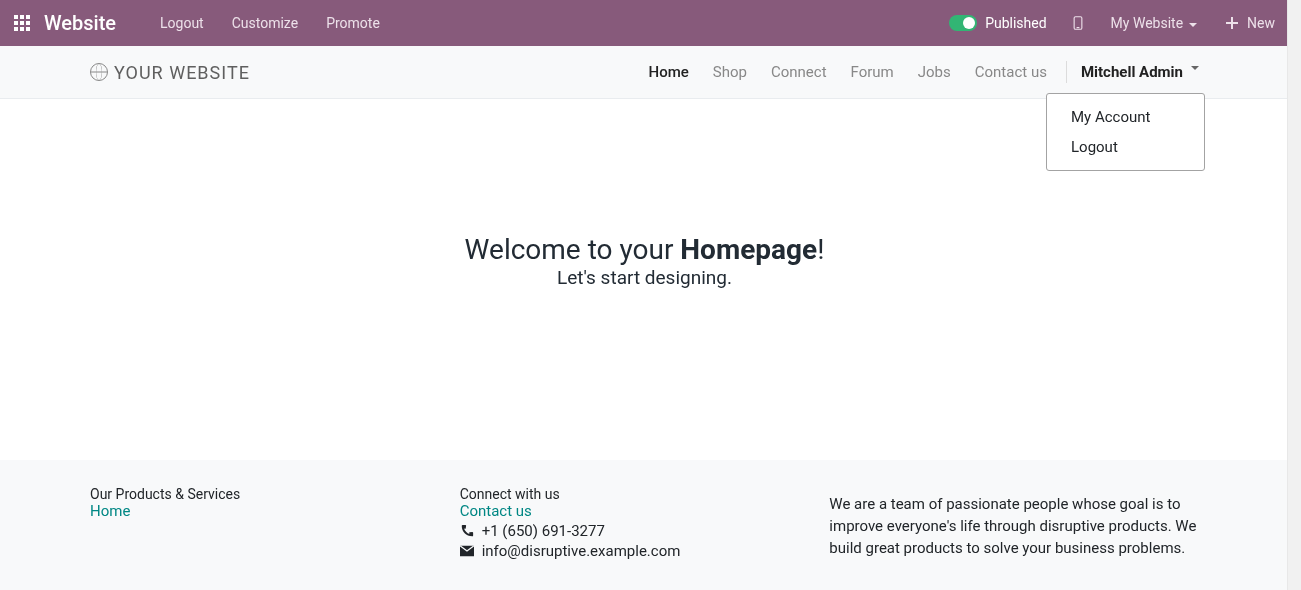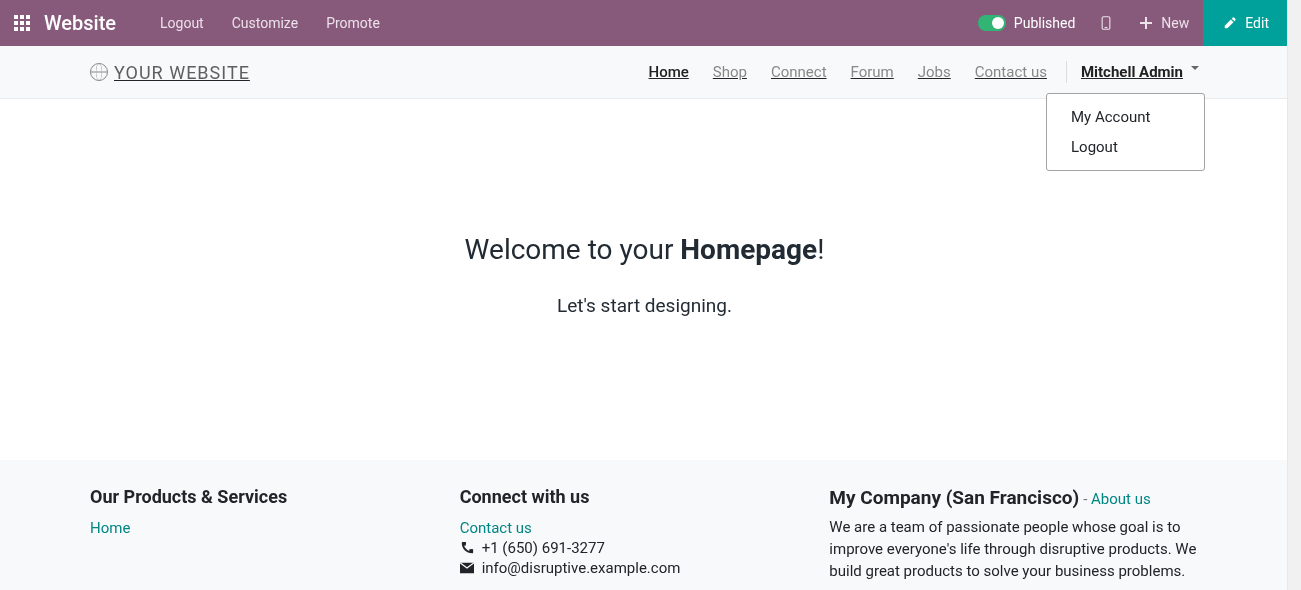--- a/index.html
+++ b/index.html
@@ -17,45 +17,45 @@
   .topbar .right { display:flex; align-items:center; height:100%; }
   .toggle-wrap { display:flex; align-items:center; gap:8px; padding:0 12px; cursor:pointer;}
   .tswitch { width:28px; height:16px; border-radius:8px; background:#32b574; position:relative; }
   .tswitch:before { content:""; width:12px; height:12px; border-radius:50%; background:#fff; position:absolute; top:2px; right:2px; }
   .top-icon-btn { padding:0 12px; display:flex; align-items:center; height:100%; cursor:pointer; color:#ede1ea;}
   .top-dd { display:flex; align-items:center; gap:6px; padding:0 14px; height:100%; cursor:pointer; color:#ede1ea;}
   .caret-dn { width:0;height:0;border-left:4px solid transparent;border-right:4px solid transparent;border-top:4px solid #ede1ea; margin-top:3px;}
   .new-btn { display:flex; align-items:center; gap:8px; padding:0 14px; height:100%; cursor:pointer; color:#ede1ea;}
   .edit-btn { display:flex; align-items:center; gap:8px; padding:0 20px; height:100%; cursor:pointer; background:#00a19a; color:#fff;}
 
-  .navbar { height:53px; background:#f8f9fa; border-bottom:1px solid #e9ecef; display:flex; align-items:center; padding:0 90px; position:relative;text-decoration:underline;}
+  .navbar { height:53px; background:#f8f9fa; border-bottom:1px solid #e9ecef; display:flex; align-items:center; padding:0 90px; position:relative;}
   .logo { display:flex; align-items:center; gap:6px; cursor:pointer; }
   .logo-globe{ width:18px; height:18px; border:1.5px solid #888; border-radius:50%; position:relative; display:inline-block; }
   .logo-globe:before{content:""; position:absolute; inset:0; border-left:1px solid #888; border-right:1px solid #888; border-radius:50%; transform:scaleX(.4);}
   .logo-globe:after{content:""; position:absolute; left:0; right:0; top:50%; border-top:1px solid #888; transform:translateY(-50%);}
   .logo-text{ font-size:18px; font-weight:400; letter-spacing:1px; color:#5f5f5f;}
   .navbar .navspacer{ flex:1;}
   .nav-links{ display:flex; align-items:center; gap:2px;}
   .nav-links .nl{ padding:0 11px; font-size:15px; color:#888; cursor:pointer;}
   .nav-links .nl.active{ color:#222; font-weight:500;}
   .nav-sep{ width:1px; height:22px; background:#dcdcdc; margin:0 6px;}
   .user-dd{ display:flex; align-items:flex-start; gap:8px; font-size:15px; font-weight:700; color:#222; cursor:pointer; padding-left:6px;}
   .caret-dn2 { width:0;height:0;border-left:4px solid transparent;border-right:4px solid transparent;border-top:4px solid #666; margin-top:3px;}
 
   .user-menu { position:absolute; right:84px; top:47px; width:159px; background:#fff; border:1px solid #a3a3a3; border-radius:3px; padding:8px 0; box-shadow:0 0 0 rgba(0,0,0,0); z-index:10;}
   .user-menu .umi{ padding:6px 24px; font-size:15px; color:#212529; cursor:pointer;}
 
   .hero{ height:361px; display:flex; flex-direction:column; align-items:center; justify-content:flex-start; padding-top:134px;}
   .hero h1{ font-size:28px; font-weight:400; color:#222b34;}
   .hero h1 b{ font-weight:700;}
-  .hero .sub{ margin-top:28px; font-size:19px; color:#222b34;}
+  .hero .sub{ margin-top:0; font-size:19px; color:#222b34;}
 
   .footer{ background:#f8f9fa; padding:26px 90px 30px 90px; display:flex; }
   .fcol{ flex:1; }
-  .fcol h3{ font-size:18px; font-weight:700; margin-bottom:12px;}
+  .fcol h3{ font-size:14px; font-weight:400; margin-bottom:0;}
   .fcol .link{ color:#008784; font-size:15px; cursor:pointer;}
   .fcol .line{ font-size:15px; margin-top:2px; display:flex; align-items:center; gap:8px;}
   .company-hdr{ display:inline; font-size:19px; font-weight:700;}
   .about-sep{ color:#6c757d; font-size:15px; }
   .about-link{ color:#008784; font-size:15px; cursor:pointer;}
   .fcol .desc{ font-size:15px; margin-top:8px; line-height:1.45; color:#212529;}
   .phone-i, .mail-i { display:inline-flex; }
   svg.ic { width:14px; height:14px; }
   .viewport{ width:1289px; height:590px; position:relative; }
   .page{ position:absolute; inset:0; }
@@ -91,33 +91,30 @@
       <div class="toggle-wrap">
         <span class="tswitch"></span>
         <span>Published</span>
       </div>
       <div class="top-icon-btn">
         <svg class="ic" viewBox="0 0 14 20" fill="none" stroke="#ede1ea" stroke-width="1.6">
               <rect x="1.5" y="1" width="11" height="18" rx="2"></rect>
               <line x1="5" y1="16.5" x2="9" y2="16.5"></line>
             </svg>
       </div>
+      <div class="top-dd">
+        <span>My Website</span>
+        <span class="caret-dn"></span>
+      </div>
       <div class="new-btn">
         <svg class="ic" viewBox="0 0 14 14" fill="#ede1ea">
               <rect x="6" y="1" width="2" height="12"></rect>
               <rect x="1" y="6" width="12" height="2"></rect>
             </svg>
         <span>New</span>
-      </div>
-      <div class="edit-btn">
-        <svg class="ic" viewBox="0 0 16 16" fill="#fff">
-              <path d="M2 11l7-7 3 3-7 7H2v-3z"></path>
-              <path d="M10 3l1-1c.5-.5 1.5-.5 2 0l1 1c.5.5.5 1.5 0 2l-1 1-3-3z"></path>
-            </svg>
-        <span>Edit</span>
       </div>
     </div>
   </div>
 
   <div class="navbar">
     <div class="logo">
       <span class="logo-globe"></span>
       <span class="logo-text">YOUR WEBSITE</span>
     </div>
     <div class="navspacer"></div>
@@ -168,25 +165,20 @@
         <span class="mail-i">
           <svg class="ic" viewBox="0 0 16 12" fill="#212529">
                 <path d="M0 0h16v12H0z" fill="#212529"></path>
                 <path d="M0 0l8 6 8-6" fill="none" stroke="#f8f9fa" stroke-width="1.5"></path>
               </svg>
         </span>
         <span>info@disruptive.example.com</span>
       </div>
     </div>
     <div class="fcol">
-      <div>
-        <span class="company-hdr">My Company (San Francisco)</span>
-        <span class="about-sep"> - </span>
-        <span class="about-link">About us</span>
-      </div>
       <div class="desc">We are a team of passionate people whose goal is to improve everyone's life through disruptive products. We build great products to solve your business problems.</div>
     </div>
   </div>
 
 </div>
 </div>
 
 <div class="scroll-track">
   <div class="scroll-thumb"></div>
 </div>

